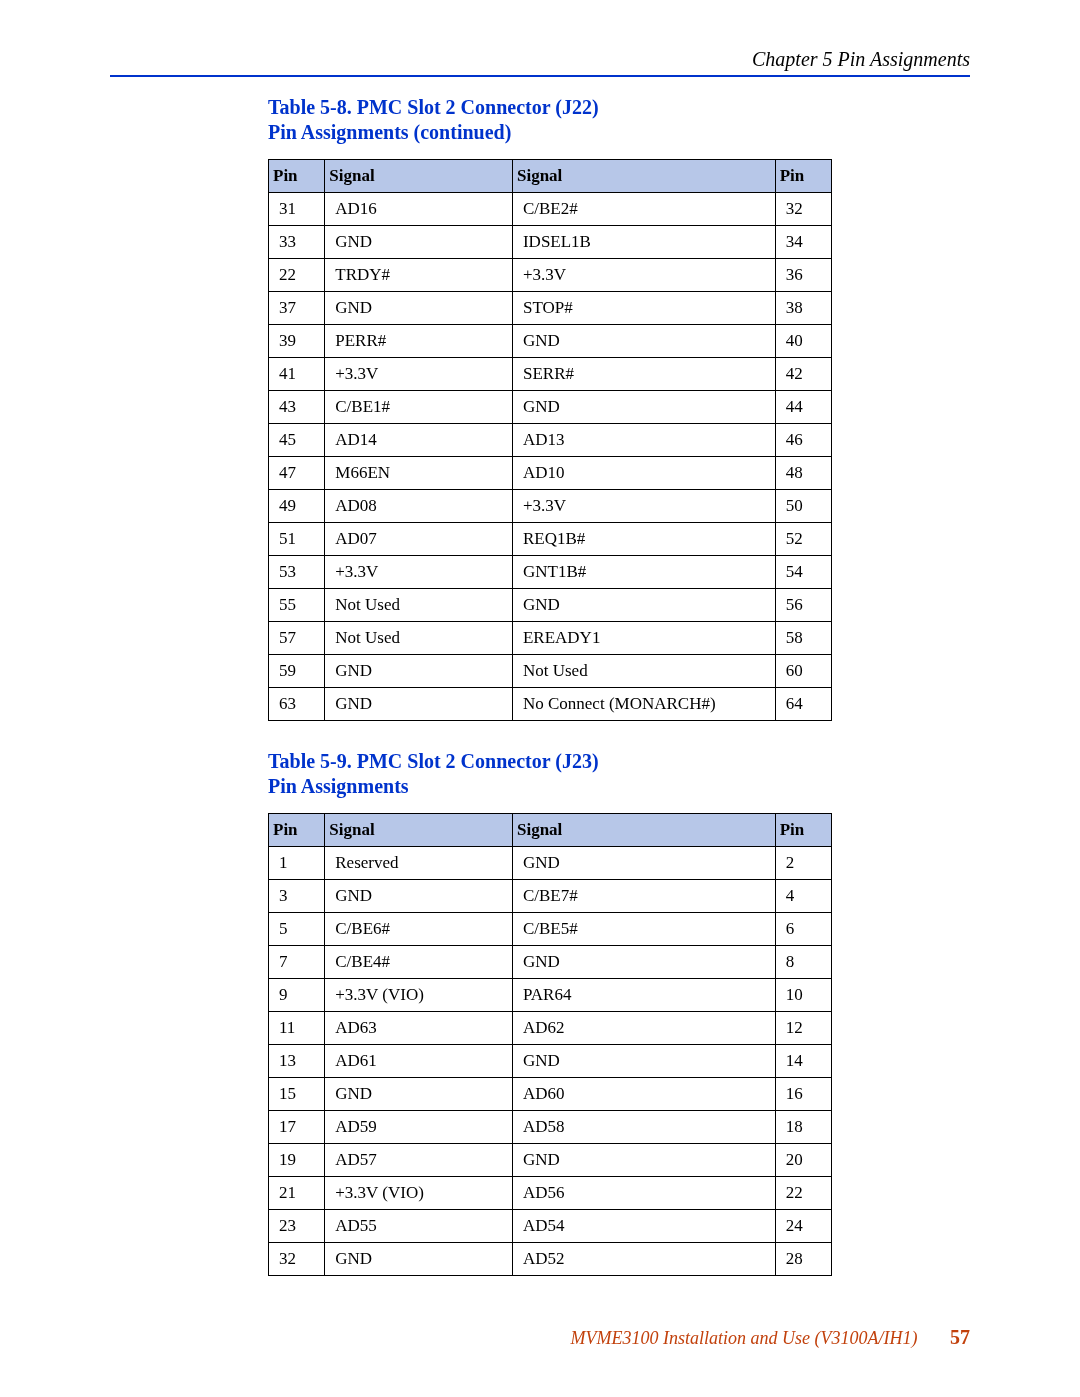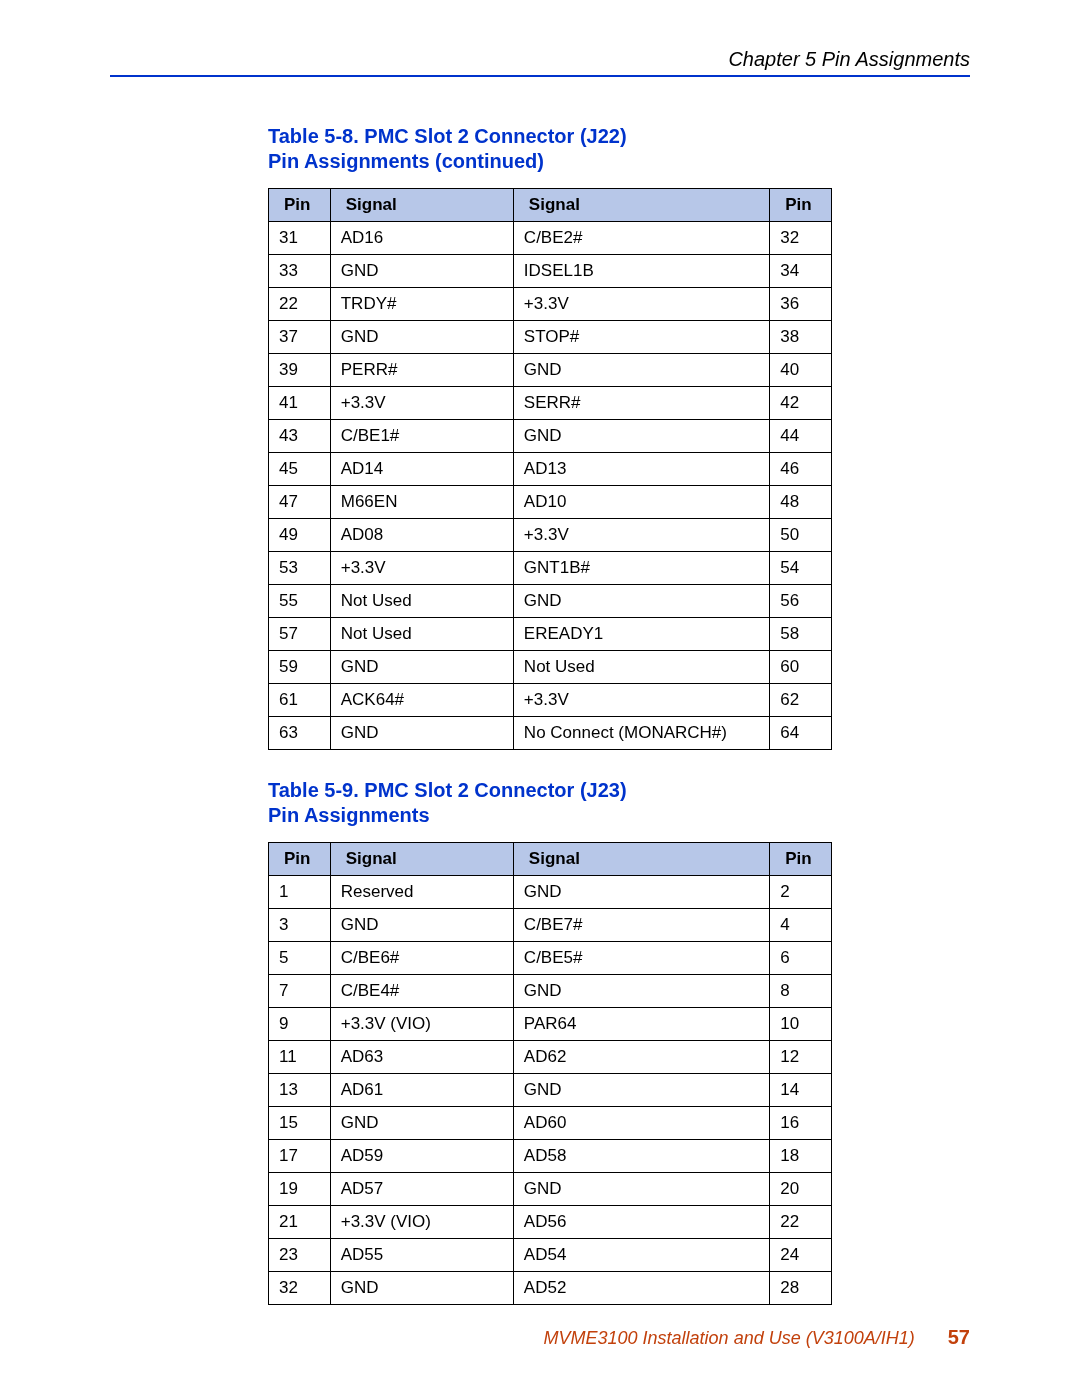--- a/index.html
+++ b/index.html
@@ -10,59 +10,60 @@
     height: 1397px;
     background: #ffffff;
     font-family: Arial, Helvetica, sans-serif;
     color: #000000;
   }
   .page {
     width: 1080px;
     height: 1397px;
     position: relative;
     box-sizing: border-box;
+    font-family: Liberation Serif, serif;
   }
   .header-line {
     position: absolute;
     top: 75px;
     left: 110px;
     right: 110px;
     border-bottom: 2px solid #0033cc;
   }
   .chapter-title {
     position: absolute;
     top: 48px;
     right: 110px;
     font-style: italic;
     font-size: 20px;
     color: #000000;
   }
   .content {
     position: absolute;
-    top: 124px;
+    top: 95px;
     left: 268px;
     width: 564px;
   }
   .table-title {
     color: #0033cc;
     font-weight: bold;
     font-size: 20px;
     line-height: 1.25;
     margin-bottom: 14px;
   }
   .pin-table {
     border-collapse: collapse;
     width: 100%;
     font-size: 17px;
   }
   .pin-table th {
     background: #b7c7e8;
     font-weight: bold;
     text-align: left;
-    padding: 6px 15px;
+    padding: 6px 4px;
     border-top: 1.5px solid #000;
     border-bottom: 1.5px solid #000;
   }
   .pin-table td {
     padding: 6px 10px;
     border-bottom: 1px solid #000;
     white-space: nowrap;
   }
   .pin-table tr:last-child td {
     border-bottom: 1.5px solid #000;
@@ -167,20 +168,26 @@
             <td>AD10</td>
             <td>48</td>
           </tr>
           <tr>
             <td>49</td>
             <td>AD08</td>
             <td>+3.3V</td>
             <td>50</td>
           </tr>
           <tr>
+            <td>51</td>
+            <td>AD07</td>
+            <td>REQ1B#</td>
+            <td>52</td>
+          </tr>
+          <tr>
             <td>53</td>
             <td>+3.3V</td>
             <td>GNT1B#</td>
             <td>54</td>
           </tr>
           <tr>
             <td>55</td>
             <td>Not Used</td>
             <td>GND</td>
             <td>56</td>
@@ -189,26 +196,20 @@
             <td>57</td>
             <td>Not Used</td>
             <td>EREADY1</td>
             <td>58</td>
           </tr>
           <tr>
             <td>59</td>
             <td>GND</td>
             <td>Not Used</td>
             <td>60</td>
-          </tr>
-          <tr>
-            <td>61</td>
-            <td>ACK64#</td>
-            <td>+3.3V</td>
-            <td>62</td>
           </tr>
           <tr>
             <td>63</td>
             <td>GND</td>
             <td>No Connect (MONARCH#)</td>
             <td>64</td>
           </tr>
         </tbody>
     </table>
 

